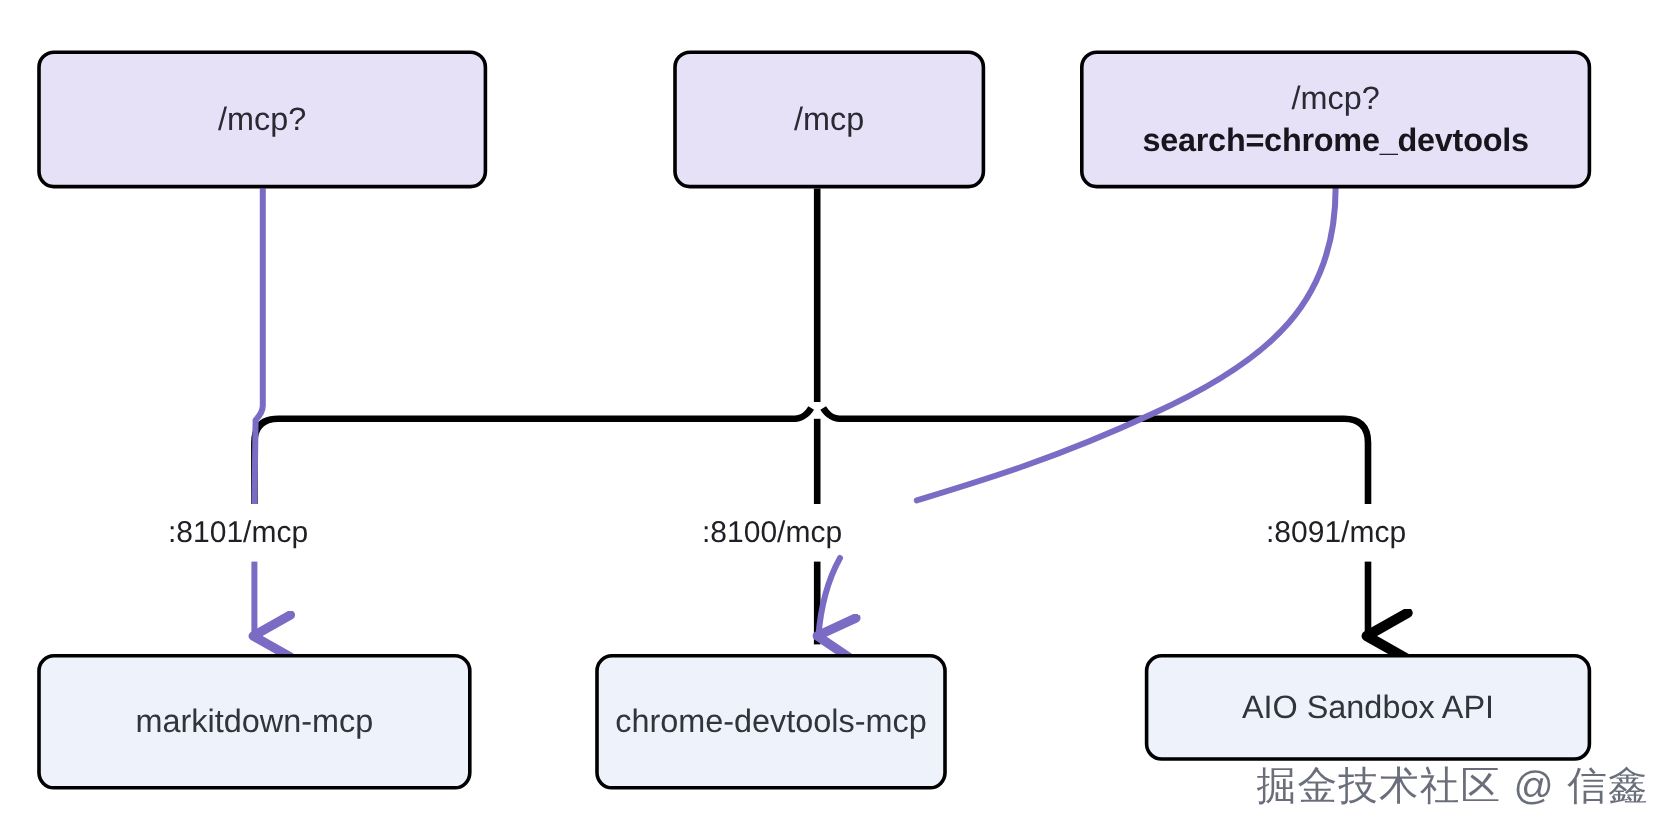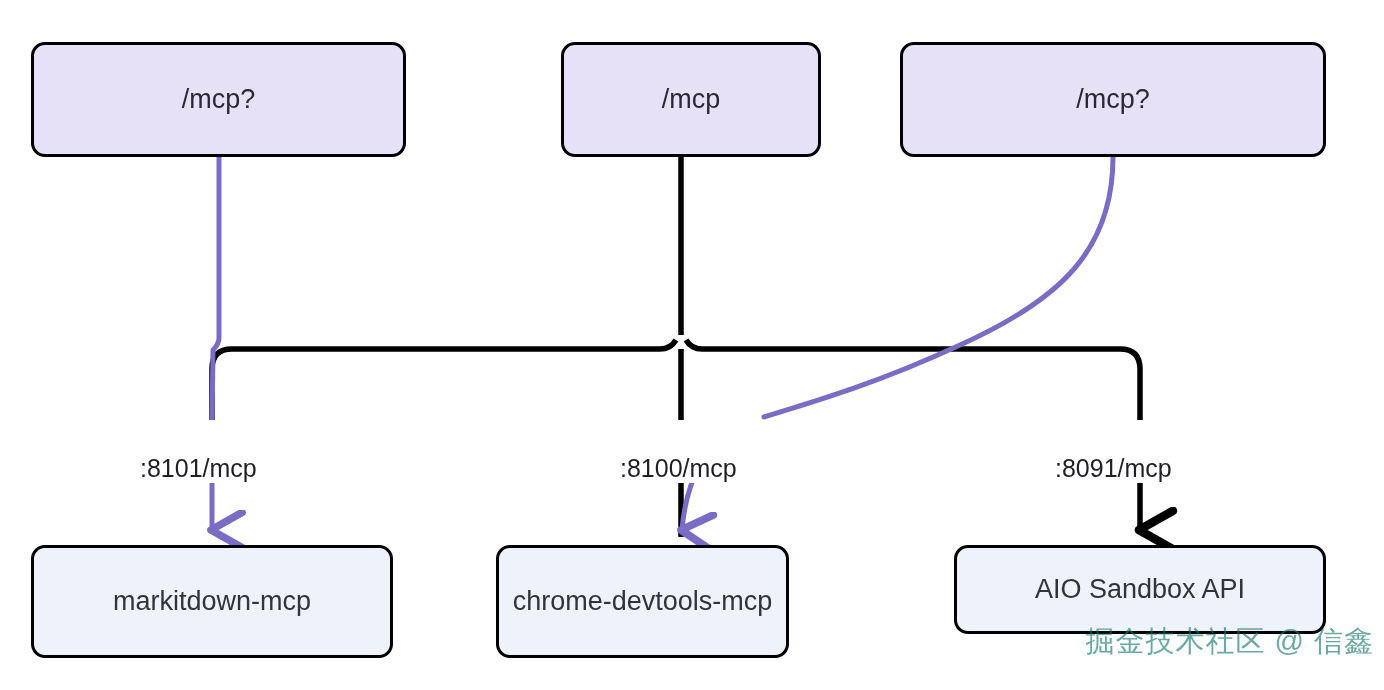--- a/index.html
+++ b/index.html
@@ -69,28 +69,27 @@
   }
   .edge-label {
     position: absolute;
     font-size: 25px;
     font-weight: 400;
     color: #1f1f26;
     white-space: nowrap;
     z-index: 4;
     background: #ffffff;
     padding: 0 4px;
-    margin-top: 24px;
   }
   #watermark {
     position: absolute;
     right: 10px;
-    bottom: 28px;
-    font-size: 29px;
-    color: #0f766e;
+    bottom: 12px;
+    font-size: 33px;
+    color: #0f172a;
     opacity: 0.62;
     white-space: nowrap;
     letter-spacing: 1px;
     z-index: 6;
   }
 </style>
 </head>
 <body>
 
 <div id="canvas">
@@ -127,25 +126,26 @@
   <div class="node request" style="left:31px; top:42px; width:375px; height:115px;">
     <span class="node-line line-regular">/mcp?</span>
   </div>
 
   <div class="node request" style="left:561px; top:42px; width:260px; height:115px;">
     <span class="node-line line-regular">/mcp</span>
   </div>
 
   <div class="node request" style="left:900px; top:42px; width:426px; height:115px;">
     <span class="node-line line-regular">/mcp?</span>
+    <span class="node-line line-bold">search=chrome_devtools</span>
   </div>
 
   <div class="edge-label" style="left:136px; top:430px;">:8101/mcp</div>
 
-  <div class="edge-label" style="left:616px; top:430px;">:8100/mcp</div>
+  <div class="edge-label" style="left:581px; top:430px;">:8100/mcp</div>
 
   <div class="edge-label" style="left:1051px; top:430px;">:8091/mcp</div>
 
   <div class="node service" style="left:31px; top:545px; width:362px; height:113px;">
     <span class="node-line service-label">markitdown-mcp</span>
   </div>
 
   <div class="node service" style="left:496px; top:545px; width:293px; height:113px;">
     <span class="node-line service-label">chrome-devtools-mcp</span>
   </div>

